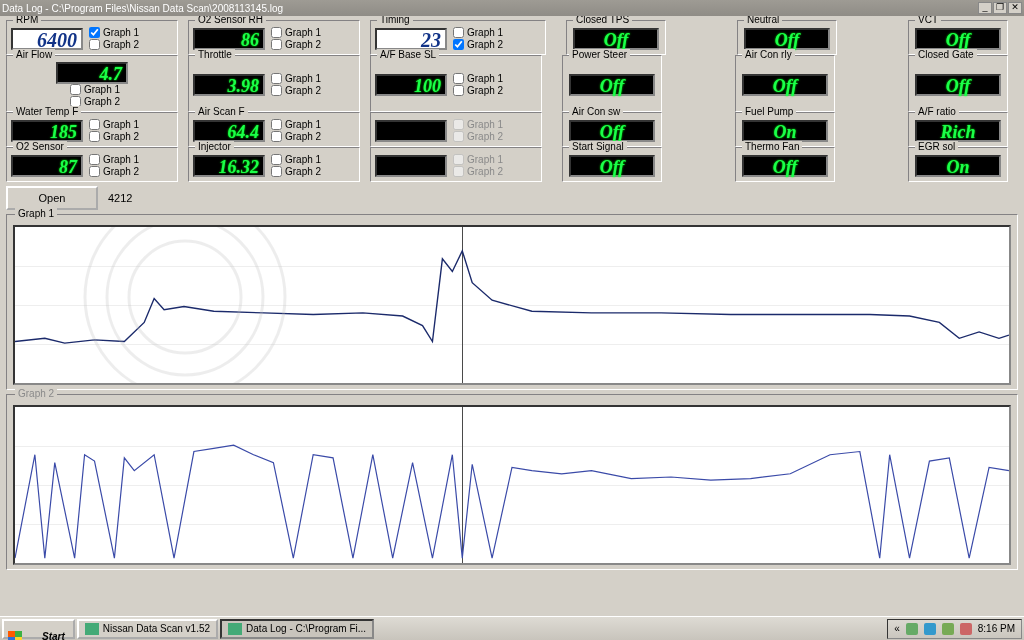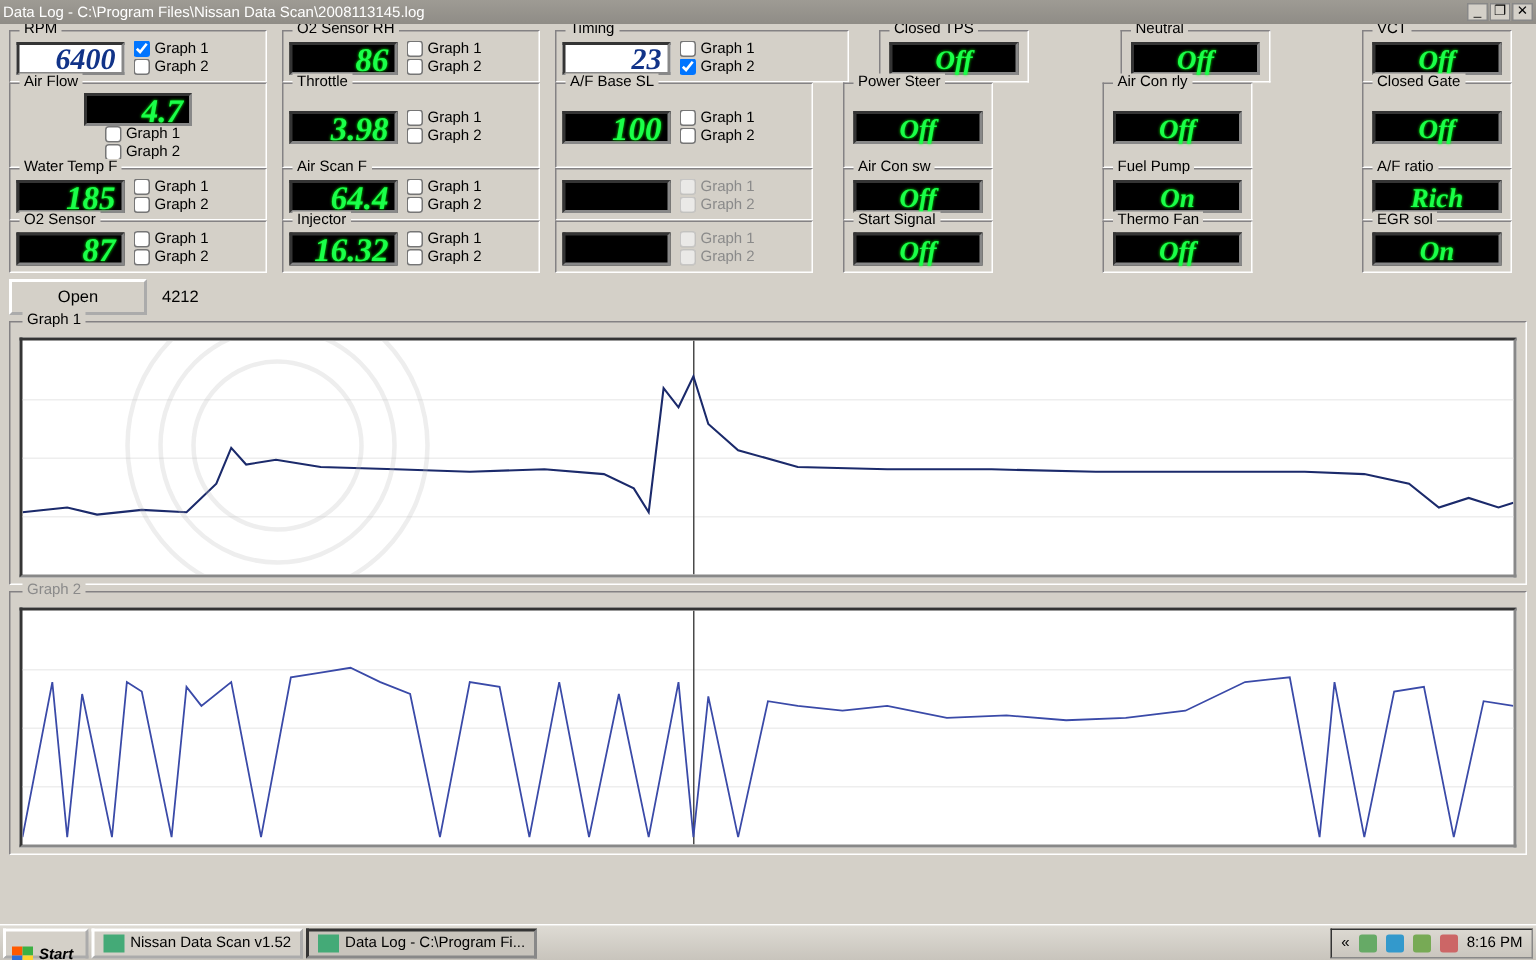--- a/index.html
+++ b/index.html
@@ -21,21 +21,21 @@
     position:relative; border:1px solid #848284; border-right-color:#fff; border-bottom-color:#fff;
     padding:6px 4px 4px 4px; flex:0 0 auto; display:flex; align-items:center;
   }
   .group > .cap {
     position:absolute; top:-7px; left:6px; background:#d4d0c8; padding:0 3px;
     font-size:10px; color:#000; white-space:nowrap;
   }
   .lcd {
     width:72px; height:22px; background:#000; border:2px inset #888;
     color:#1aff4a; font-family:"Times New Roman", serif; font-style:italic; font-weight:bold;
-    font-size:22px; text-align:right; padding:0 4px; line-height:20px;
+    font-size:18px; text-align:right; padding:0 4px; line-height:20px;
     text-shadow:0 0 2px #0f0;
   }
   .lcd.white { background:#fff; color:#113388; text-shadow:none; }
   .lcd.big   { font-size:20px; }
   .checks { margin-left:6px; display:flex; flex-direction:column; gap:1px; }
   .chk { display:flex; align-items:center; gap:3px; font-size:10px; color:#000; white-space:nowrap; cursor:pointer; }
   .chk.disabled { color:#8a8a8a; cursor:default; }
   .chk input { width:11px; height:11px; }
 
   .status-group { width:100px; justify-content:center; }
@@ -62,21 +62,21 @@
     border:2px inset #888; position:relative; overflow:hidden;
   }
   .graph-canvas.g2 { height:160px; }
   .gridline { position:absolute; left:0; right:0; border-top:1px solid #eee; }
   .cursor-line { position:absolute; top:0; bottom:0; border-left:1px solid #4a4a4a; }
   .g2 .cap, .graph-panel.dis .cap { color:#8a8a8a; }
   svg.trace { position:absolute; inset:0; }
 
   
   .taskbar { height:24px; background:linear-gradient(#dedbd4,#c8c4bc); border-top:1px solid #fff; display:flex; align-items:center; padding:0 2px; gap:2px; font-size:10px; }
-  .start-btn { height:20px; padding:16px 8px 0 4px; background:#d4d0c8; border:2px outset #fff; display:flex; align-items:center; gap:4px; font-weight:bold; font-style:italic; cursor:pointer; }
+  .start-btn { height:20px; padding:16px 8px 0 4px; background:#d4d0c8; border:2px outset #fff; display:flex; align-items:center; gap:20px; font-weight:bold; font-style:italic; cursor:pointer; }
   .flag { width:14px; height:12px; display:grid; grid-template:1fr 1fr/1fr 1fr; }
   .flag span:nth-child(1){background:#ff5a00}.flag span:nth-child(2){background:#3cb043}
   .flag span:nth-child(3){background:#2e6fd9}.flag span:nth-child(4){background:#ffd22e}
   .task-item { height:20px; padding:0 6px; background:#d4d0c8; border:2px outset #fff; display:flex; align-items:center; gap:4px; cursor:pointer; max-width:160px; overflow:hidden; white-space:nowrap; }
   .task-item.active { border:2px inset #888; background:#c8c4bc;align-items:center; }
   .task-icon { width:14px; height:12px; background:#4a7; }
   .tray { margin-left:auto; height:20px; border:1px inset #888; display:flex; align-items:center; gap:6px; padding:0 6px; }
   .tray-ico { width:12px; height:12px; background:#6a6; border-radius:2px; }
   .clock { font-size:10px; }
 
@@ -120,21 +120,21 @@
             <label class="chk">
               <input type="checkbox" style="">
               <span>Graph 1</span>
             </label>
             <label class="chk">
               <input type="checkbox" style="">
               <span>Graph 2</span>
             </label>
           </div>
         </div>
-        <div class="group" style="width: 196px;">
+        <div class="group" style="width: 176px;">
           <span class="cap">Timing</span>
           <div class="lcd white big">23</div>
           <div class="checks">
             <label class="chk">
               <input type="checkbox" style="">
               <span>Graph 1</span>
             </label>
             <label class="chk">
               <input type="checkbox" checked="" style="">
               <span>Graph 2</span>

